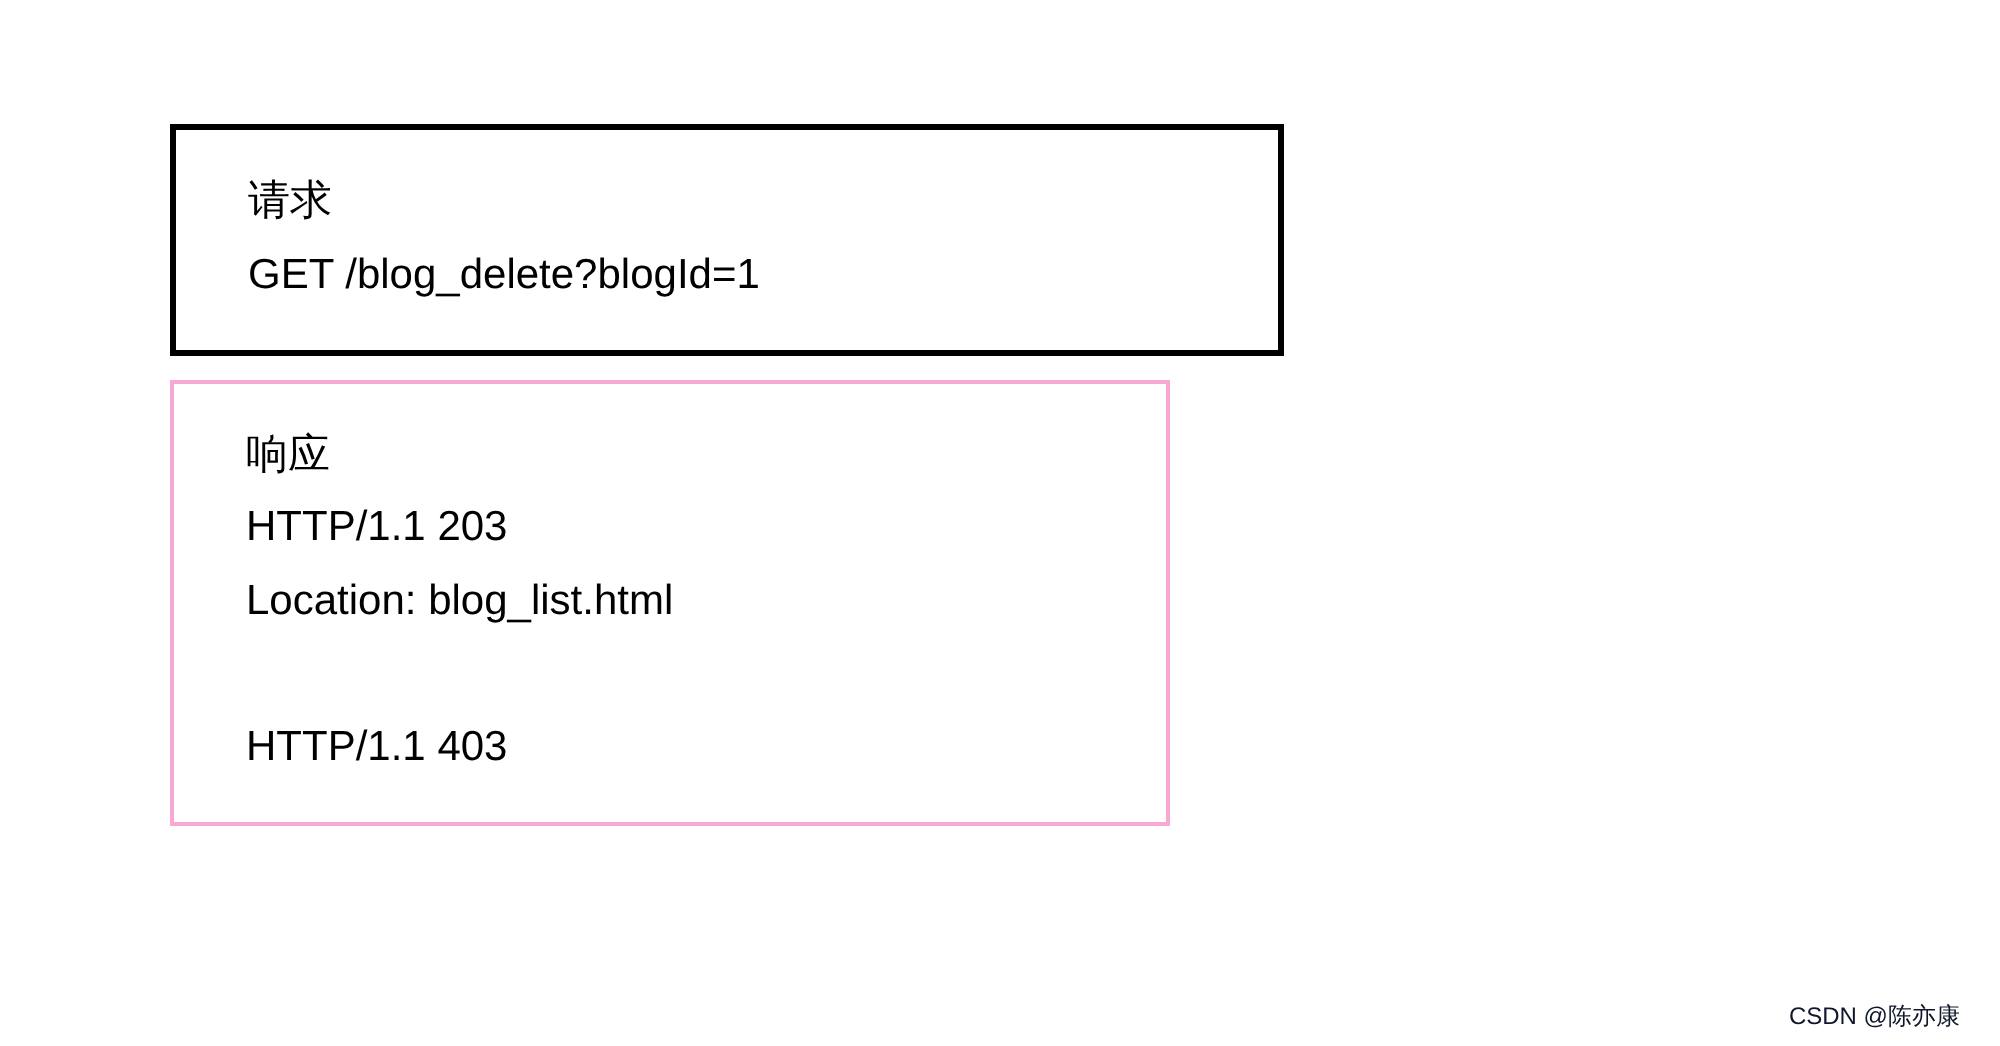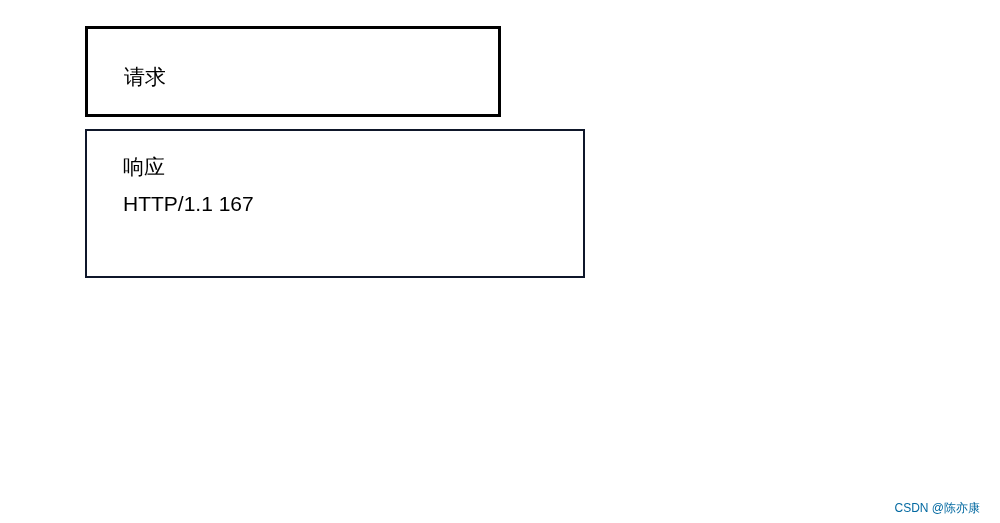--- a/index.html
+++ b/index.html
@@ -13,52 +13,56 @@
       background: #ffffff;
       font-family: "Microsoft YaHei", "PingFang SC", sans-serif;
       position: relative;
     }
     .container {
       padding-top: 26px;
       padding-left: 85px;
     }
     .request-box {
       border: 3px solid #000000;
-      width: 416px;
-      padding: 30px 36px 18px 36px;
+      width: 557px;
+      padding: 18px 36px 18px 36px;
       margin-bottom: 12px;
+      margin-top: 36px;
     }
     .response-box {
-      border: 2px solid #0f172a;
+      border: 2px solid #f9a8d4;
       width: 500px;
       padding: 18px 36px 18px 36px;
     }
     .text-line {
       font-size: 21px;
       line-height: 1.75;
       color: #000000;
     }
     .blank-line {
       height: 36px;
     }
     .watermark {
       position: absolute;
       bottom: 6px;
       right: 20px;
       font-size: 12px;
-      color: #0369a1;
+      color: #0f172a;
     }
   </style>
 </head>
 <body>
 
 <div class="container">
   <div class="request-box">
     <div class="text-line">请求</div>
+    <div class="text-line">GET /blog_delete?blogId=1</div>
   </div>
   <div class="response-box">
     <div class="text-line">响应</div>
-    <div class="text-line">HTTP/1.1 167</div>
+    <div class="text-line">HTTP/1.1 203</div>
+    <div class="text-line">Location: blog_list.html</div>
     <div class="blank-line"></div>
+    <div class="text-line">HTTP/1.1 403</div>
   </div>
 </div>
 
 <div class="watermark">CSDN @陈亦康</div>
 
 </body></html>

